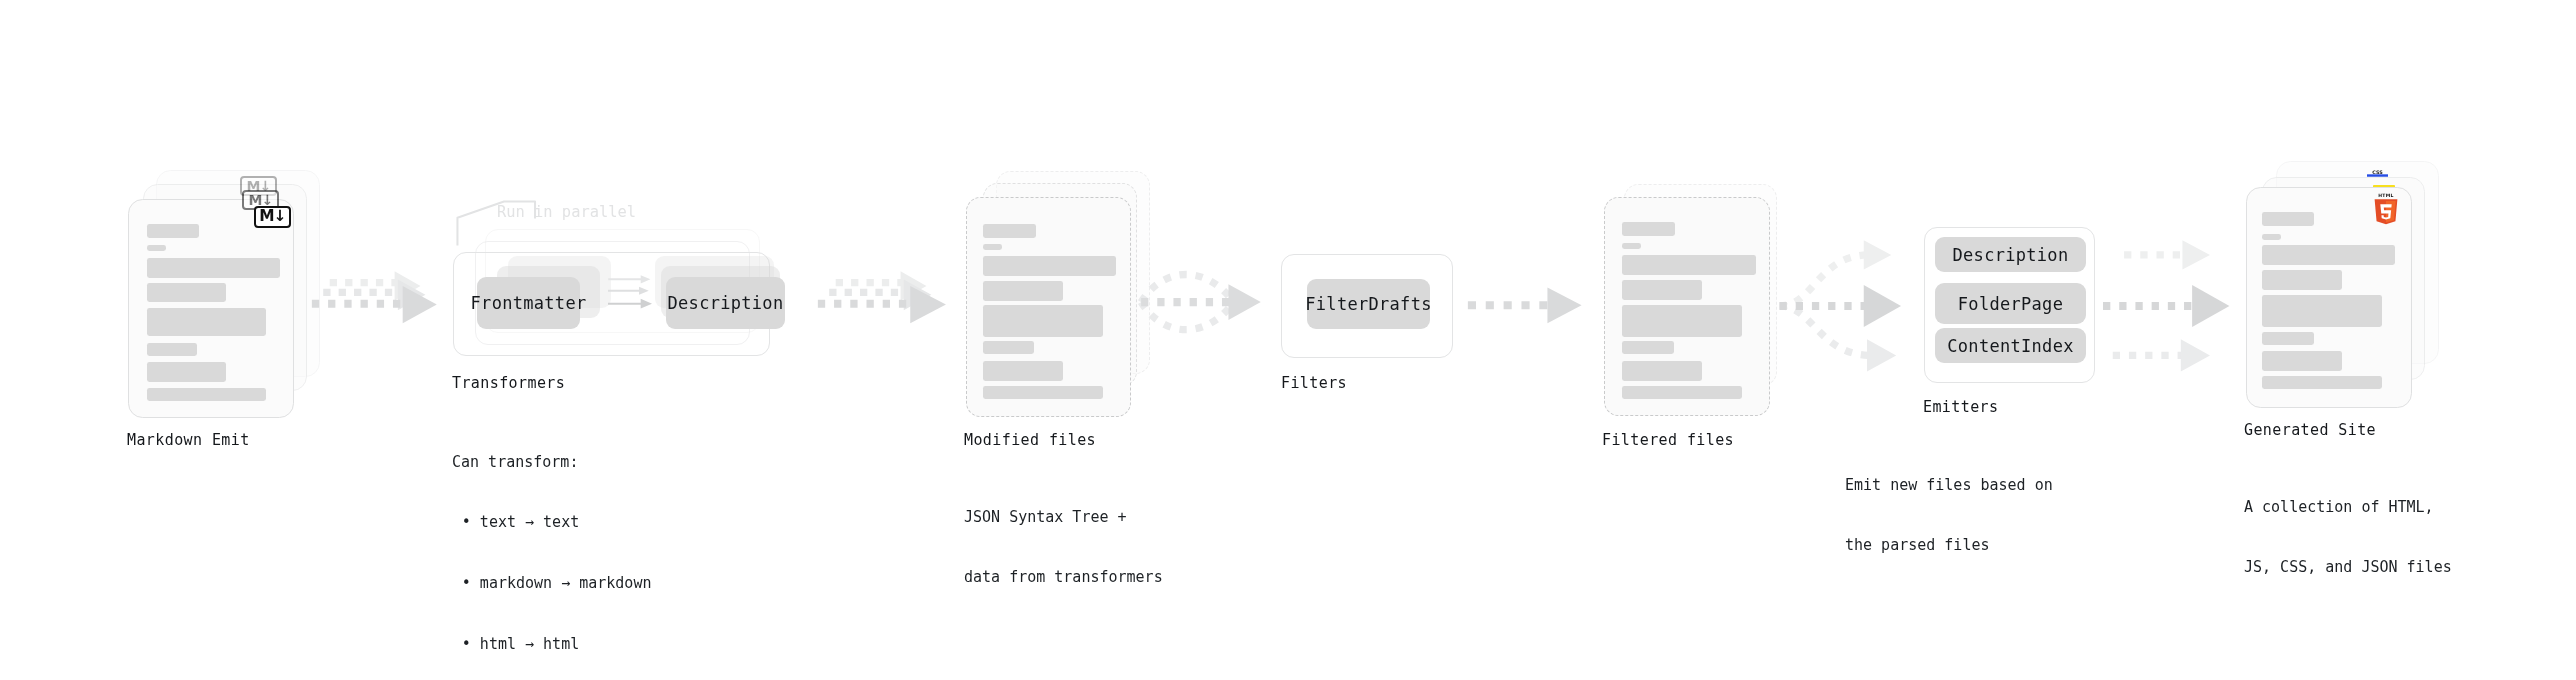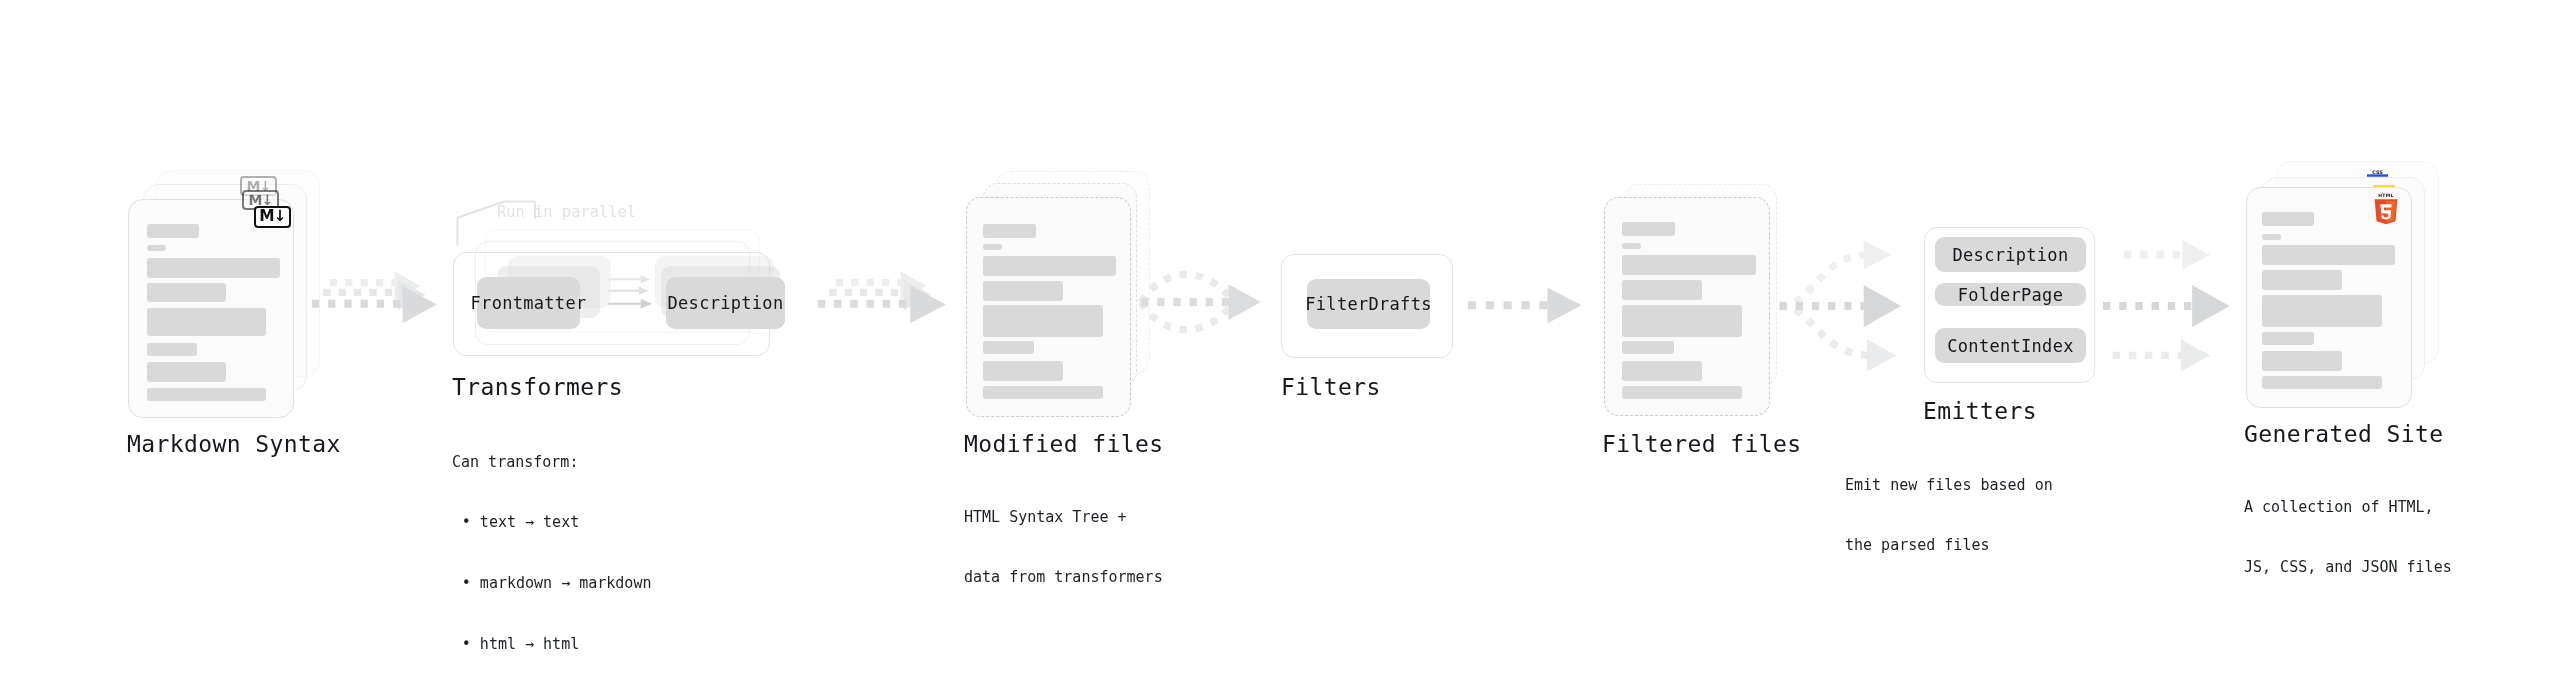--- a/index.html
+++ b/index.html
@@ -71,21 +71,21 @@
     letter-spacing:0.3px;
     color:#15181c;
     white-space:nowrap;
   }
   .chip.c2{opacity:.45;}
   .chip.c1{opacity:.28;}
 
   
   .title{
     position:absolute;
-    font-size:23px;
+    font-size:15px;
     letter-spacing:0.4px;
     color:#15181c;
     white-space:nowrap;
   }
   .sub{
     position:absolute;
     font-size:15px;
     line-height:20.3px;
     color:#1d2125;
     white-space:pre;
@@ -119,21 +119,21 @@
       <div class="skel" style="left:18px;top:143px;width:50px;height:13px;"></div>
       <div class="skel" style="left:18px;top:162px;width:79px;height:19.5px;"></div>
       <div class="skel" style="left:18px;top:188px;width:119px;height:13px;"></div>
     </div>
 
     <div class="md-badge" style="left:240px;top:176px;width:37px;height:20.3px;font-size:14px;opacity:.32;">M↓</div>
     <div class="md-badge" style="left:242px;top:190px;width:37px;height:20.3px;font-size:14px;opacity:.55;">M↓</div>
     <div class="md-badge" style="left:254px;top:206px;width:37px;height:22px;font-size:15.4px;">M↓</div>
   </div>
 
-  <div class="title" style="left:127px;top:431px;">Markdown Syntax</div>
+  <div class="title" style="left:127px;top:431px;">Markdown Emit</div>
 
   <div class="conn" style="left:307px;top:268px;width:146px;height:65px;">
     <svg width="146" height="65" viewBox="0 0 180 80">
       <g stroke="#eceded" stroke-width="9" stroke-dasharray="9 10" fill="none">
         <line x1="28" y1="18" x2="118" y2="18"></line>
       </g>
       <polygon points="108,4 140,22 108,40" fill="#eceded"></polygon>
       <g stroke="#e6e7e8" stroke-width="9" stroke-dasharray="9 10" fill="none">
         <line x1="20" y1="30" x2="122" y2="30"></line>
       </g>
@@ -225,21 +225,21 @@
       <div class="skel" style="left:16.3px;top:83px;width:80px;height:19.5px;"></div>
       <div class="skel" style="left:16.3px;top:107px;width:120px;height:32px;"></div>
       <div class="skel" style="left:16.3px;top:143px;width:51px;height:13px;"></div>
       <div class="skel" style="left:16.3px;top:163px;width:80px;height:19.5px;"></div>
       <div class="skel" style="left:16.3px;top:188px;width:120px;height:13px;"></div>
     </div>
   </div>
 
   <div class="title" style="left:964px;top:431px;">Modified files</div>
   <div class="sub" style="left:964px;top:466px;">
-    <div>HTML Syntax Tree +</div>
+    <div>JSON Syntax Tree +</div>
     <div>data from transformers</div>
   </div>
 
   <div class="conn" style="left:1136px;top:256px;width:142px;height:93px;">
     <svg width="142" height="93" viewBox="0 0 175 115">
       <g fill="none" stroke="#e9eaeb" stroke-width="9" stroke-dasharray="9 11" stroke-linecap="butt">
         <path d="M6 57 C 34 12, 86 12, 118 54"></path>
         <path d="M6 57 C 34 102, 86 102, 118 60"></path>
       </g>
       <g fill="none" stroke="#dbdcdd" stroke-width="10" stroke-dasharray="9 11">
@@ -296,21 +296,21 @@
         <line x1="8" y1="95" x2="120" y2="95"></line>
       </g>
       <polygon points="112,69 158,95 112,121" fill="#d6d7d8"></polygon>
     </svg>
   </div>
 
   <div class="groupbox" style="left:1924px;top:227px;width:171px;height:156px;"></div>
   <div class="chip" style="left:1935px;top:237px;width:151px;height:35px;">
     <span>Description</span>
   </div>
-  <div class="chip" style="left:1935px;top:283px;width:151px;height:23px;">
+  <div class="chip" style="left:1935px;top:283px;width:151px;height:41px;">
     <span>FolderPage</span>
   </div>
   <div class="chip" style="left:1935px;top:328px;width:151px;height:35px;">
     <span>ContentIndex</span>
   </div>
 
   <div class="title" style="left:1923px;top:398px;text-align:right;">Emitters</div>
   <div class="sub" style="left:1845px;top:434px;">
     <div>Emit new files based on</div>
     <div>the parsed files</div>

